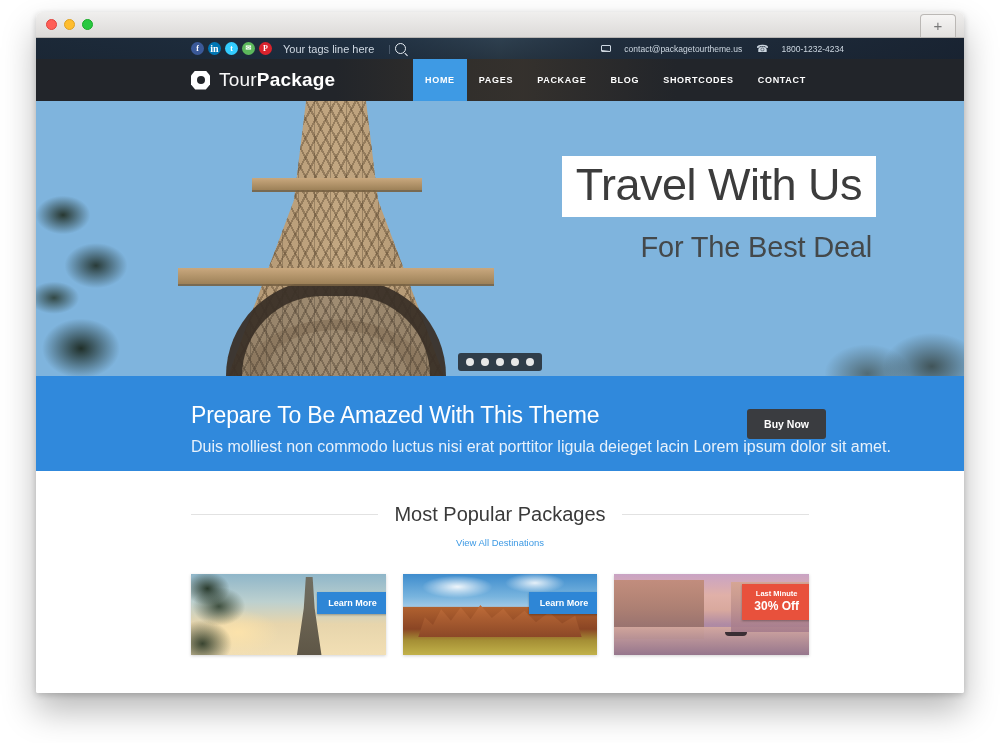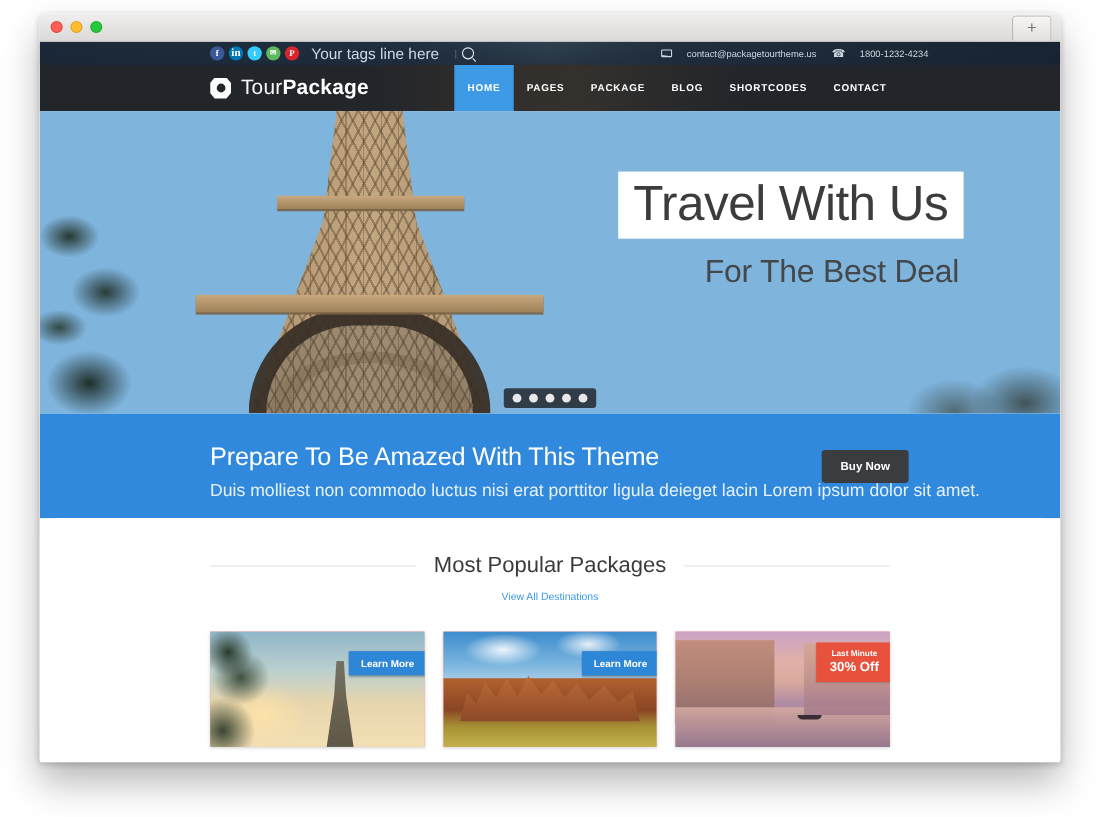--- a/index.html
+++ b/index.html
@@ -59,21 +59,21 @@
     display:flex; align-items:center; justify-content:center;
     color:#fff; font-size:8px; font-weight:bold; font-family:"Liberation Serif",serif;
     line-height:1;
   }
   .sico.fb{ background:#3b5998; }
   .sico.li{ background:#0077b5; font-size:10px; }
   .sico.tw{ background:#3cf; }
   .sico.ml{ background:#5cb85c; font-size:7px; }
   .sico.pi{ background:#d9232d; }
   .tagline{
-    color:#cfd8e2; font-size:14px; margin-left:7px; white-space:nowrap;
+    color:#cfd8e2; font-size:11px; margin-left:7px; white-space:nowrap;
   }
   .tb-search{ margin-left:10px; display:flex; align-items:center; gap:4px; }
   .sep{ color:#5b6b7d; font-size:9px; }
   .mag{
     width:11px; height:11px; border:1.4px solid #e8eef4; border-radius:50%;
     position:relative;
   }
   .mag:after{
     content:""; position:absolute; right:-3px; bottom:-2px;
     width:4px; height:1.4px; background:#e8eef4; transform:rotate(45deg);
@@ -240,22 +240,22 @@
     color:#3a3a3a; font-size:20px; font-weight:400; white-space:nowrap;
   }
   .sec-link{
     display:block; text-align:center; margin-top:11px;
     color:#3e9ae4; font-size:9.5px; text-decoration:none;
   }
   .cards{
     display:flex; gap:17px; padding:26px 155px 0; align-items:flex-start;
   }
   .card{
-    position:relative; flex:1; height:105px; overflow:hidden;
-    background:#fca5a5;
+    position:relative; flex:1; height:81px; overflow:hidden;
+    background:#bef264;
     box-shadow:0 1px 3px rgba(0,0,0,.18);
   }
   .card .ph{ position:absolute; inset:0; }
   .ph-paris{
     background:
       radial-gradient(ellipse 30% 40% at 24% 72%, rgba(255,228,170,.85), rgba(0,0,0,0) 70%),
       linear-gradient(180deg,#8fb6c9 0%, #bcd0cf 34%, #e7d5ac 62%, #f2dfb4 100%);
   }
   .ph-paris:after{
     content:""; position:absolute; left:52%; bottom:0; width:34px; height:78px;

